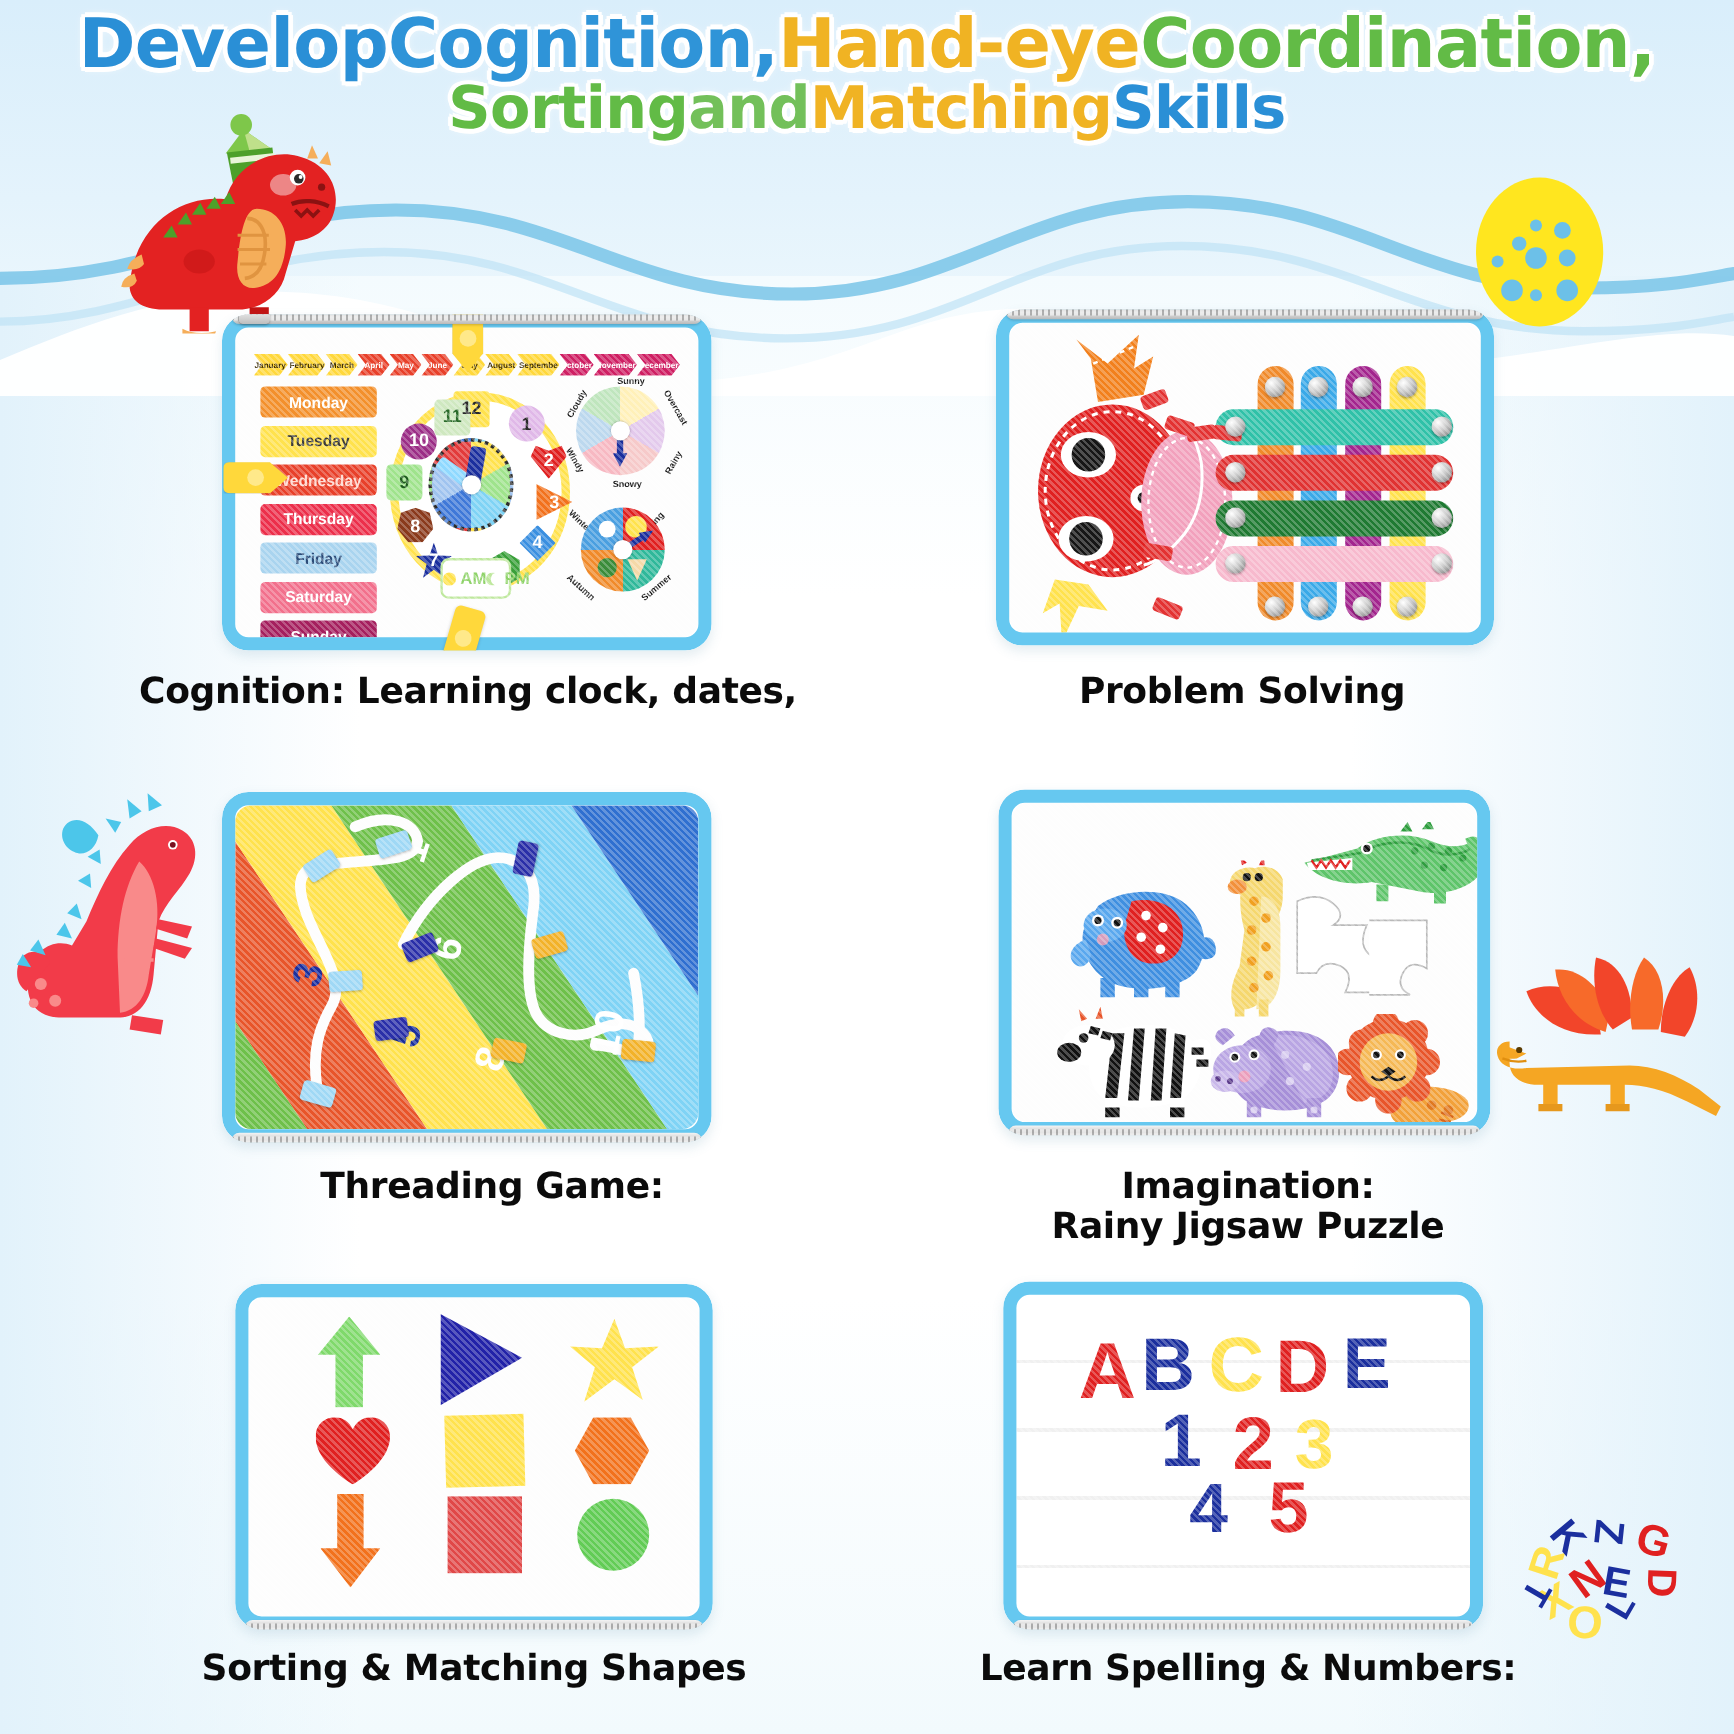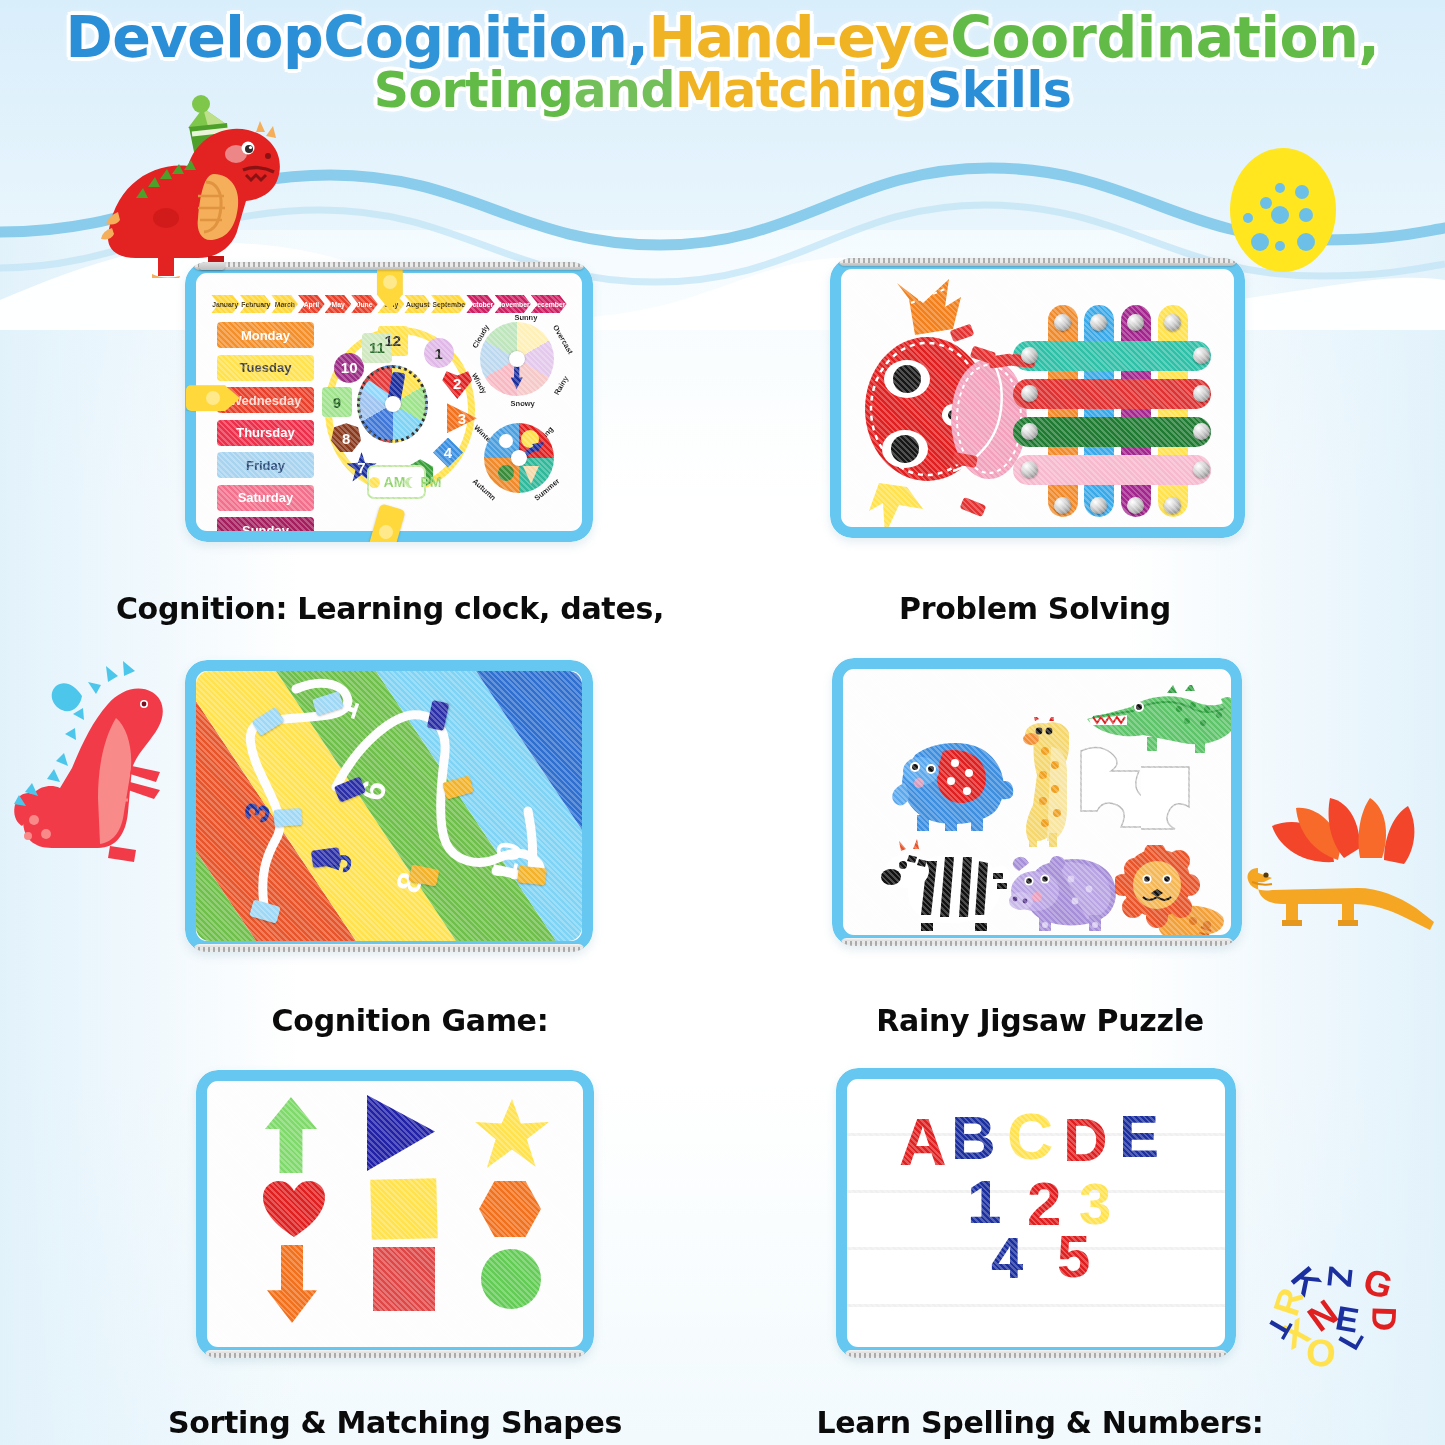--- a/index.html
+++ b/index.html
@@ -57,21 +57,21 @@
   .zipper:before{content:"";position:absolute;inset:3px 0;
      background:repeating-linear-gradient(90deg,#9d9d9d 0 2px,#efefef 2px 5px);
      opacity:.75;border-radius:3px;}
   .zip-pull{position:absolute;width:26px;height:14px;border-radius:4px;
      background:linear-gradient(#fbfbfb,#bdbdbd);z-index:10;
      box-shadow:0 1px 2px rgba(0,0,0,.3);}
 
   
   .caption{position:absolute;text-align:center;color:#0b0b0b;
      font-family:"DejaVu Sans", sans-serif;font-weight:bold;
-     font-size:30px;line-height:1.14;letter-spacing:-0.3px;margin-top:32px;}
+     font-size:30px;line-height:1.14;letter-spacing:-0.3px;}
   .caption.comic{font-family:"DejaVu Serif", serif;font-weight:bold;}
 
   
   .months{position:absolute;left:4%;top:7%;width:92%;height:26px;
      display:flex;align-items:stretch;z-index:3;}
   .mo{flex:1;position:relative;display:flex;align-items:center;justify-content:center;
      font-size:7.4px;font-weight:bold;color:#3a2a00;
      font-family:"Liberation Sans", sans-serif;}
   .mo span{position:relative;z-index:2;transform:scale(.92);white-space:nowrap;}
   .mo:before{content:"";position:absolute;inset:4px 0;background:var(--c);
@@ -544,21 +544,21 @@
         <div class="clip" style="left:140px;top:110px;background:#2a2fa8;transform:rotate(-22deg)"></div>
         <div class="clip" style="left:116px;top:178px;background:#2a2fa8;transform:rotate(-8deg)"></div>
         <div class="clip" style="left:228px;top:36px;background:#2a2fa8;transform:rotate(-78deg)"></div>
         <div class="clip" style="left:248px;top:108px;background:#f2b229;transform:rotate(-16deg)"></div>
         <div class="clip" style="left:214px;top:196px;background:#f2b229;transform:rotate(12deg)"></div>
         <div class="clip" style="left:322px;top:196px;background:#f2b229;transform:rotate(6deg)"></div>
       </div>
     </div>
   </div>
   <div class="caption" style="left:140px;top:972px;width:540px">
-    <div>Cognition Game:</div>
+    <div>Threading Game:</div>
   </div>
 
   <div class="panel" style="left:832px;top:658px;width:410px;height:288px;z-index:5">
     <div class="board">
       <div class="zipper bot"></div>
       <div class="trim"></div>
       <div class="inner">
 
         <svg style="position:absolute;left:228px;top:62px;width:130px;height:110px;z-index:2" viewBox="0 0 130 110">
           <path d="M10 20 q18 -8 30 2 q12 10 0 18 l28 0 q-8 18 4 26 q12 8 18 -4 l0 34 l-40 0 q8 -16 -4 -22 q-14 -6 -20 6 l-16 0 Z" fill="#fff" stroke="#b9b9b9" stroke-width="1.4"></path>
@@ -701,20 +701,21 @@
           <g fill="#e07820">
               <circle cx="78" cy="76" r="4"></circle>
               <circle cx="92" cy="80" r="4"></circle>
             </g>
           <path d="M86 82 l10 4 M84 88 l10 2" stroke="#d8671c" stroke-width="2"></path>
         </svg>
       </div>
     </div>
   </div>
   <div class="caption" style="left:830px;top:972px;width:420px">
+    <div>Imagination:</div>
     <div>Rainy Jigsaw Puzzle</div>
   </div>
 
   <div class="panel" style="left:196px;top:1070px;width:398px;height:288px;z-index:5">
     <div class="board">
       <div class="zipper bot"></div>
       <div class="trim"></div>
       <div class="inner">
         <div class="shape" style="left:58px;top:16px;width:52px;height:76px;background:#7fd96b;clip-path:polygon(50% 0,100% 42%,72% 42%,72% 100%,28% 100%,28% 42%,0 42%)"></div>
         <div class="shape" style="left:160px;top:14px;width:68px;height:76px;background:#2222a8;clip-path:polygon(0 0,100% 48%,0 100%)"></div>

